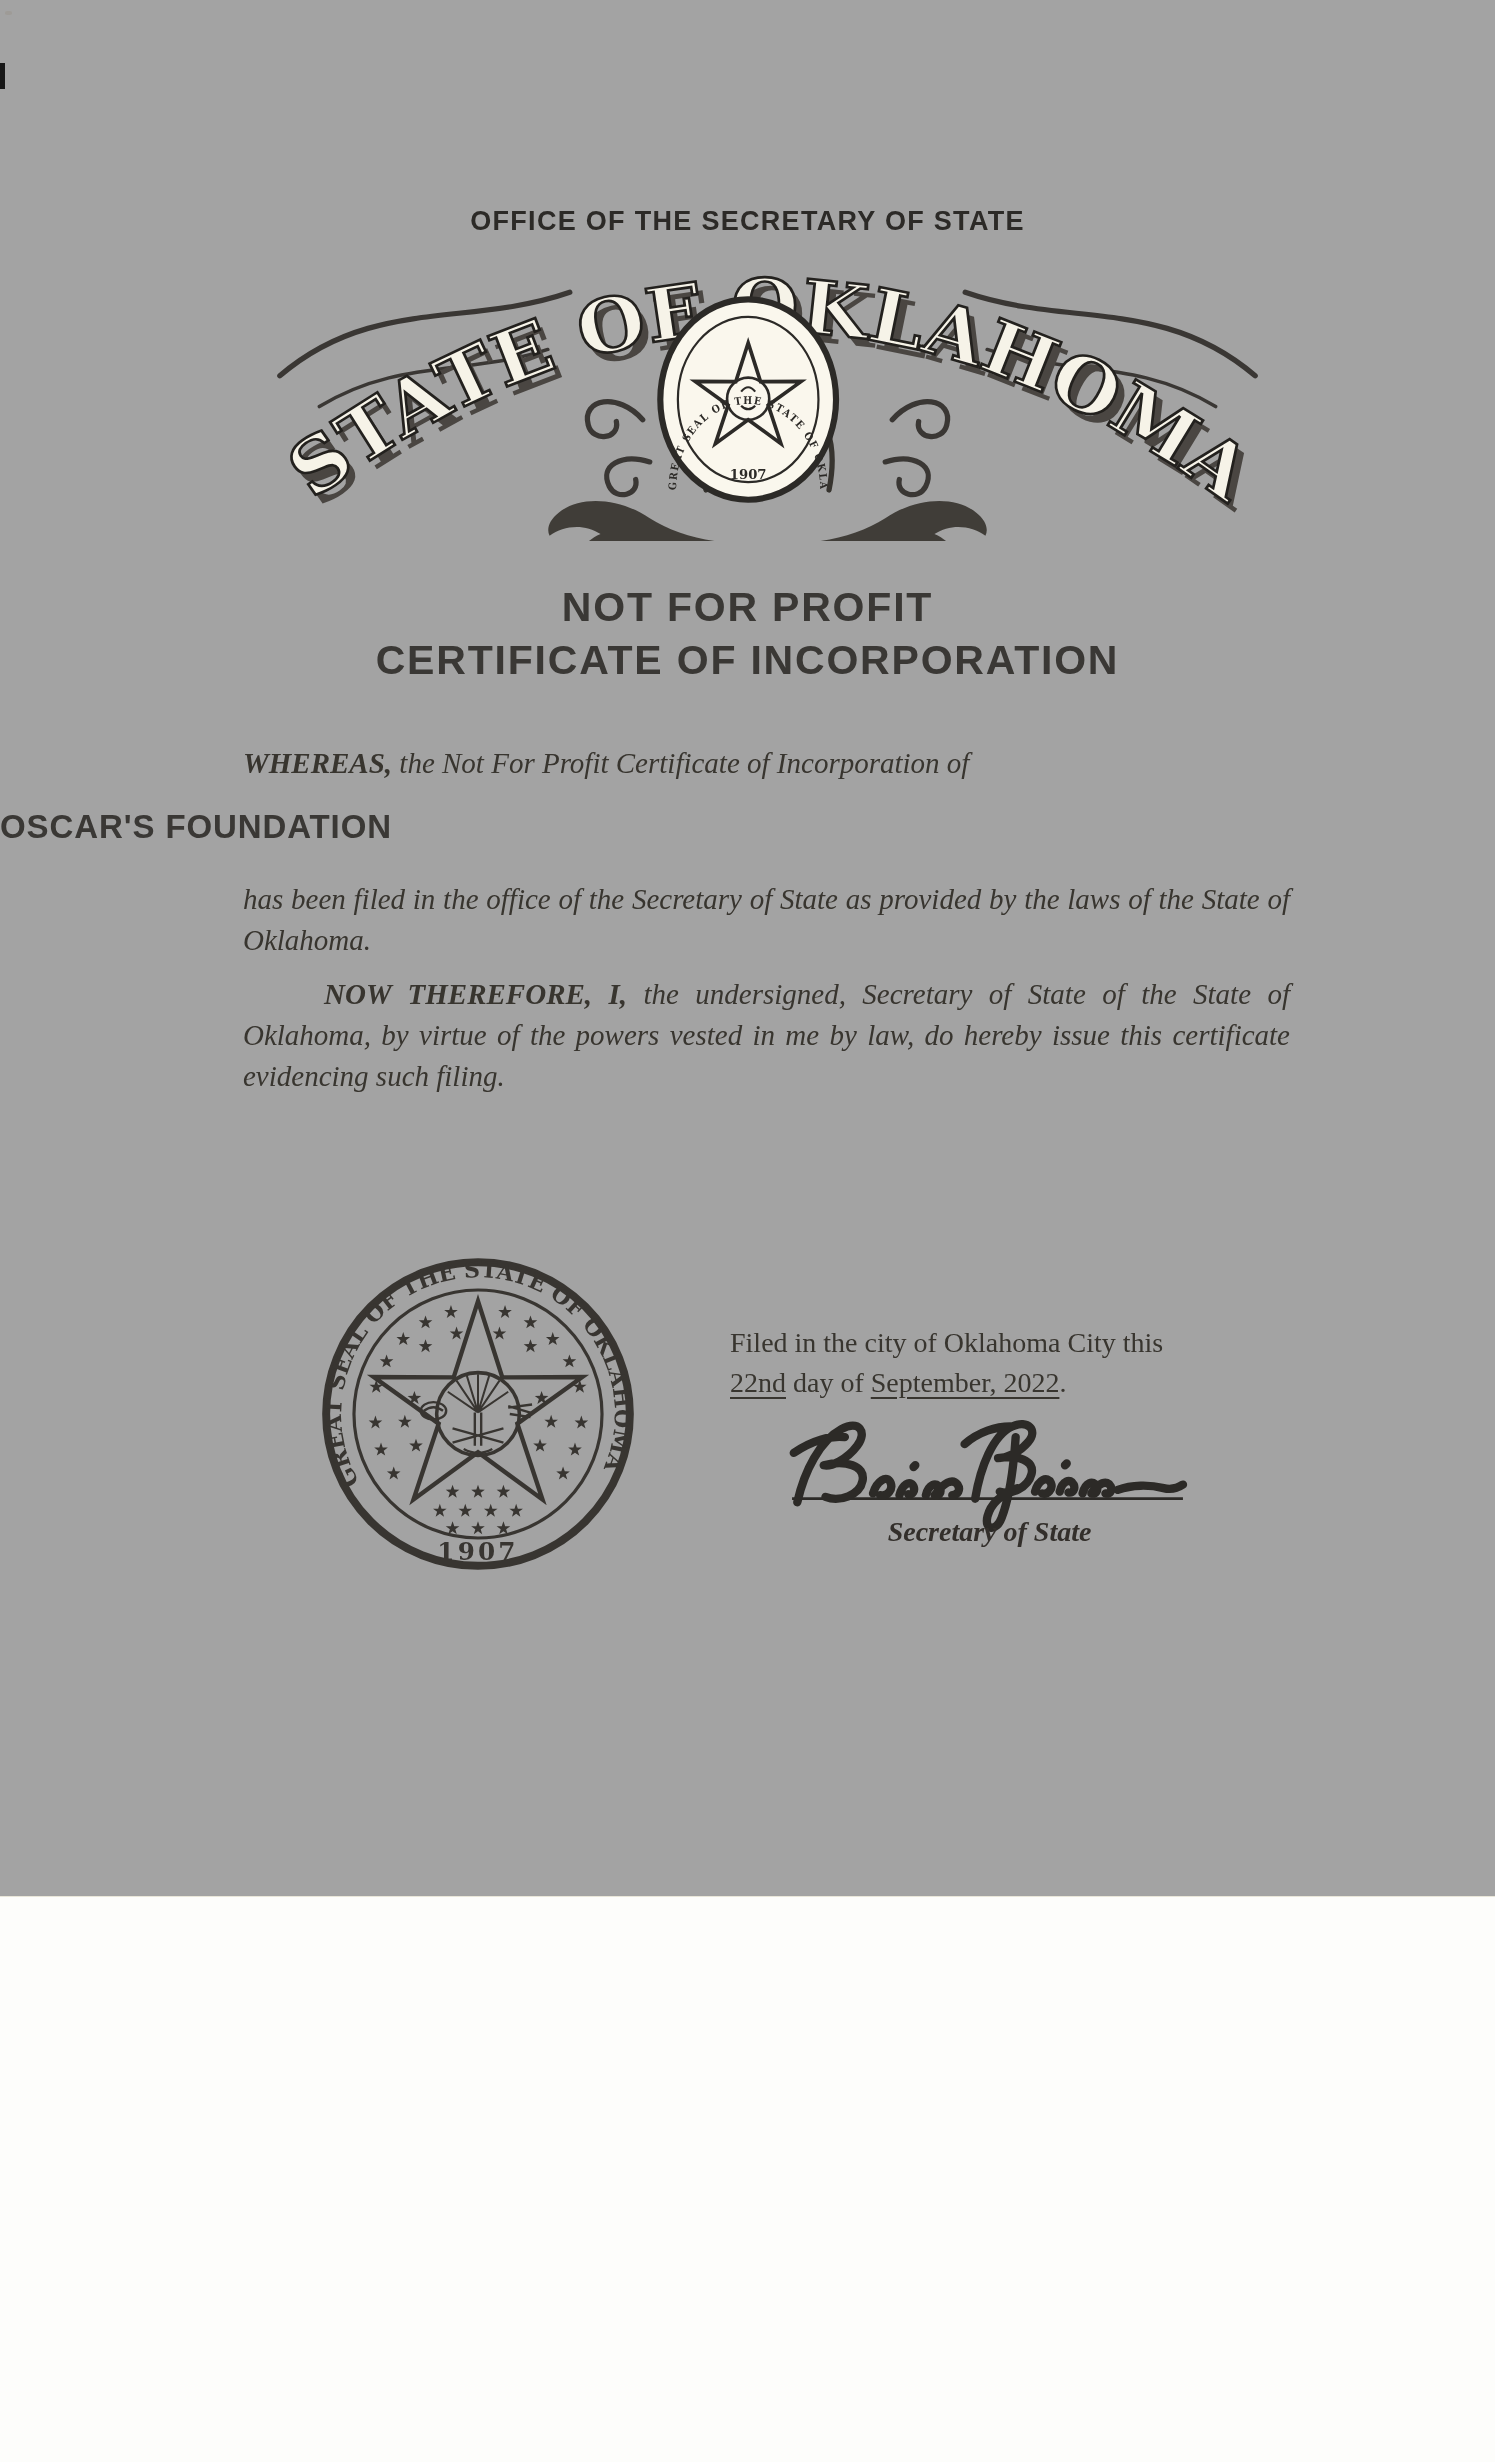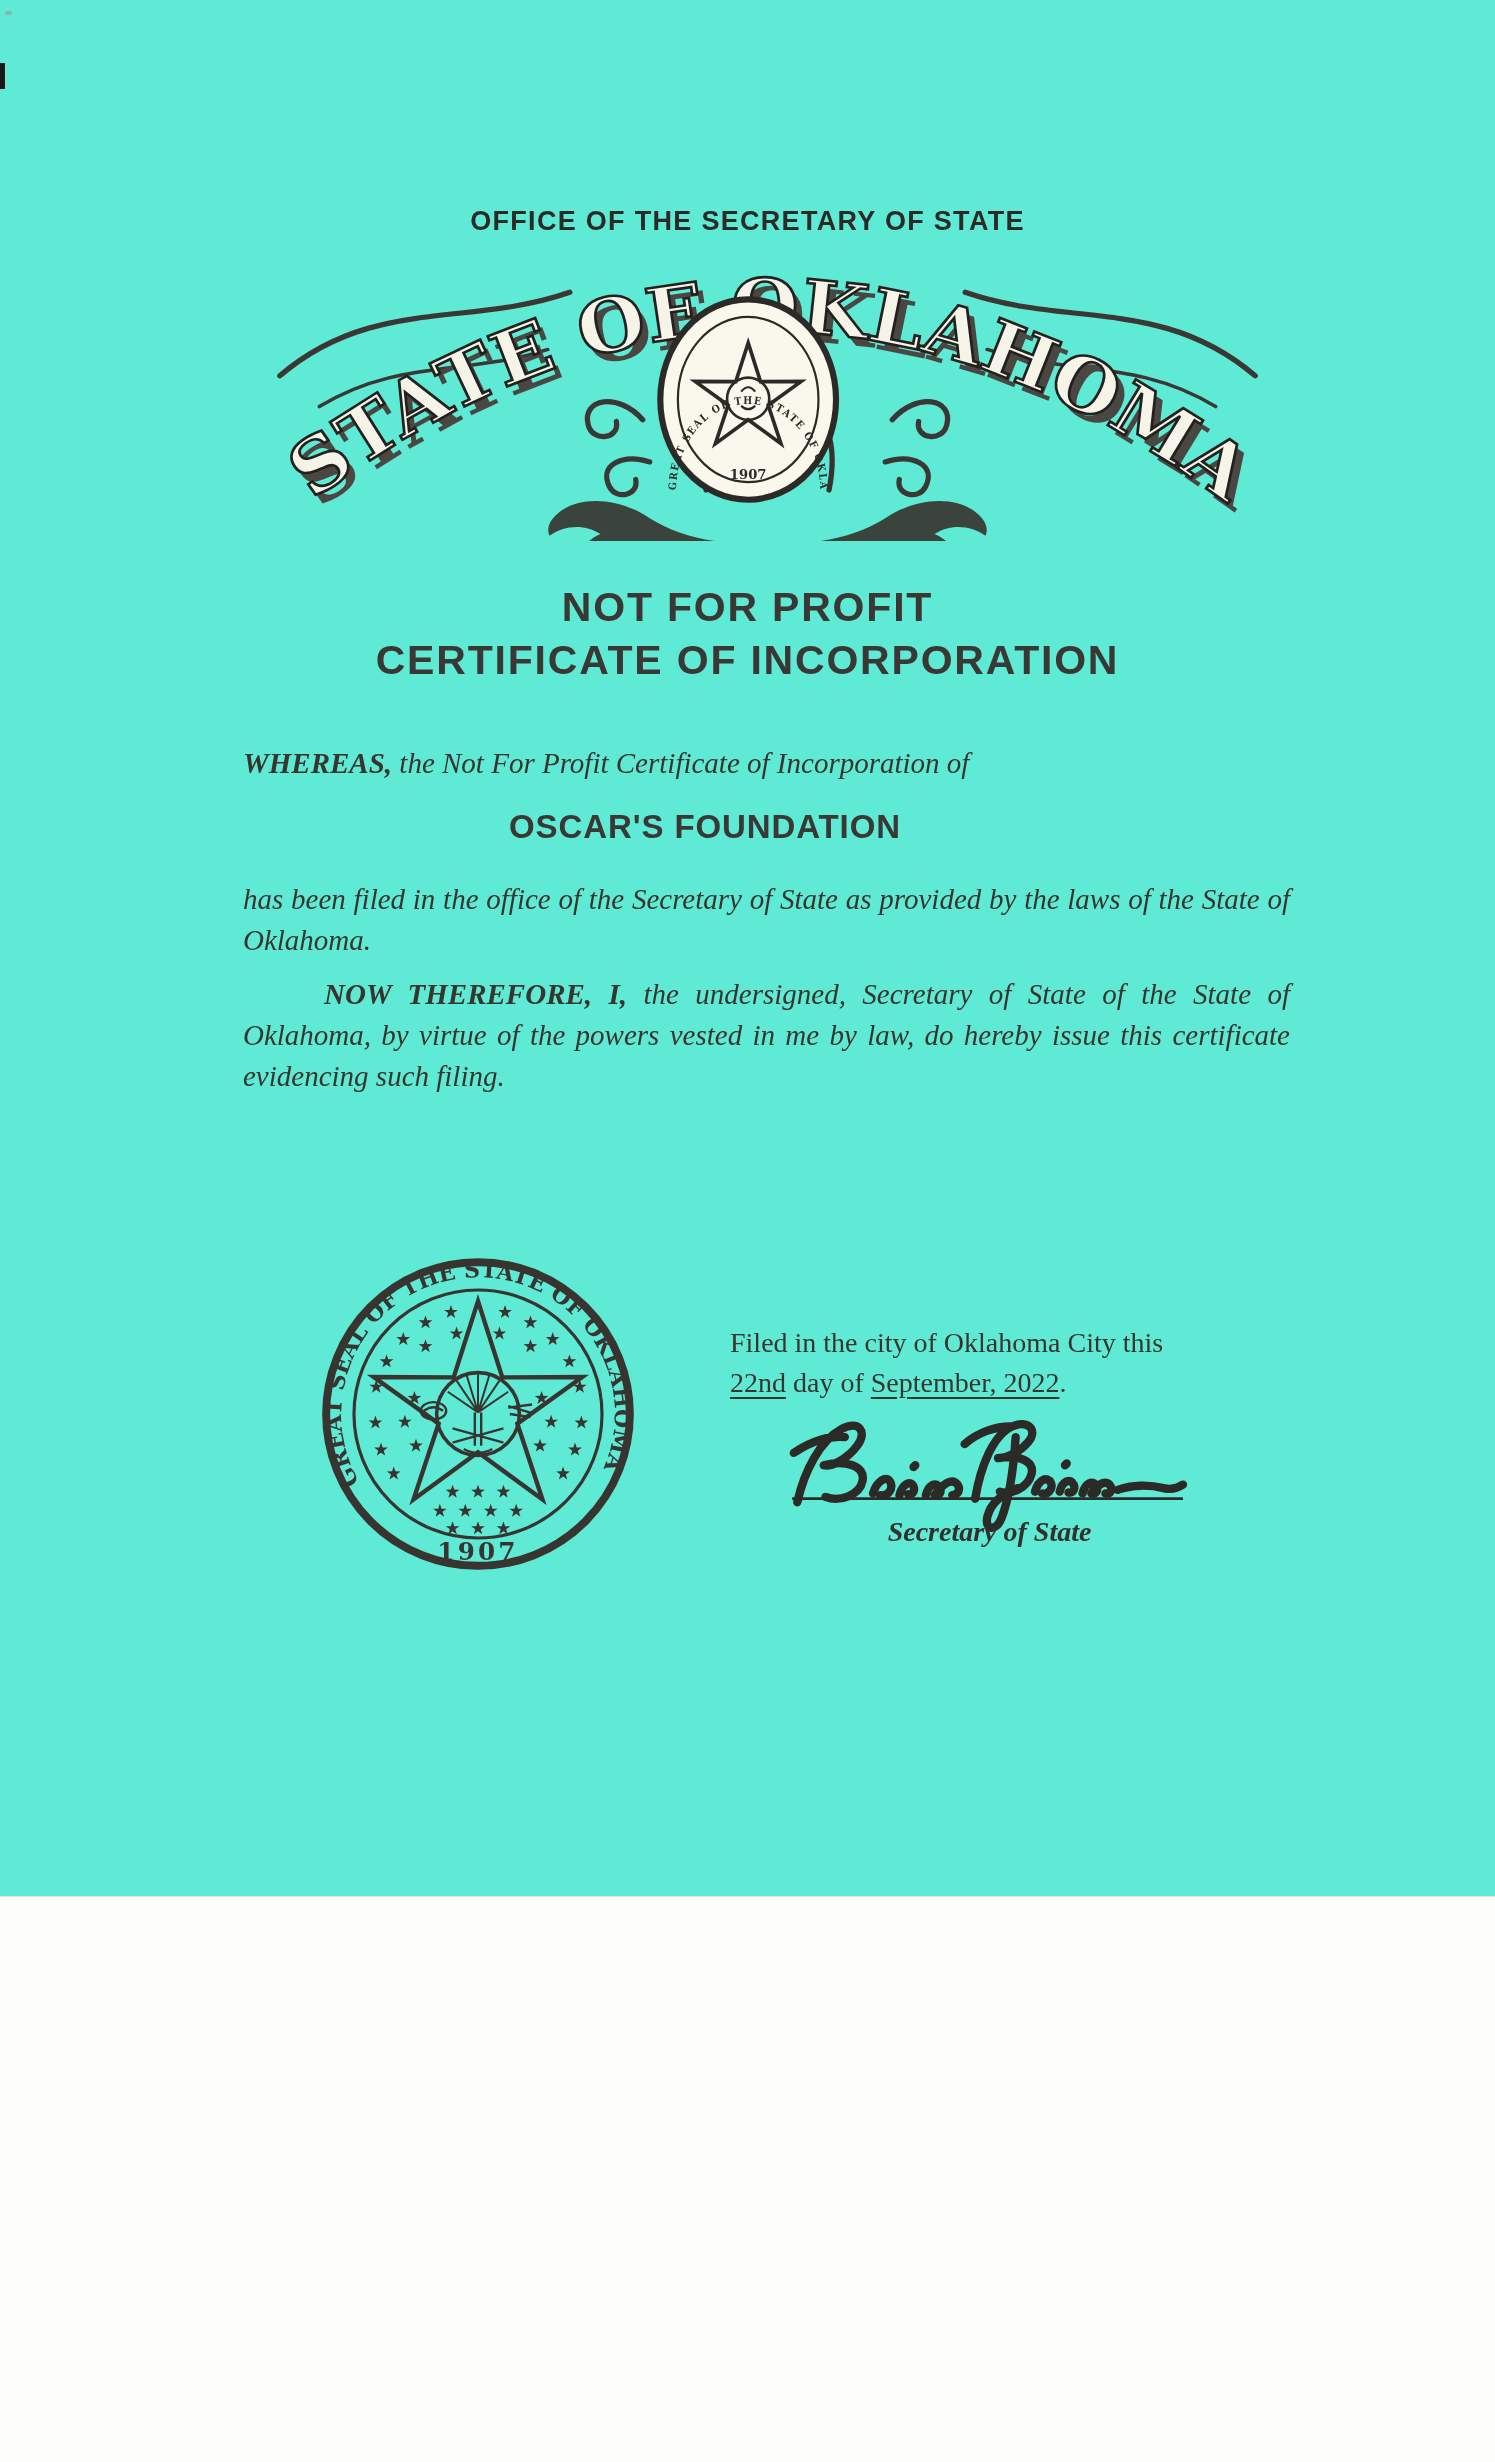--- a/index.html
+++ b/index.html
@@ -5,21 +5,21 @@
   html,body{margin:0;padding:0;}
   body{
     width:1495px;height:2462px;
     background:#fdfdfb;
     position:relative;
     overflow:hidden;
     font-family:"Liberation Serif", serif;
   }
   .paper{
     position:absolute;left:0;top:0;width:1495px;height:1896px;
-    background:#5eead4;
+    background:#a3a3a3;
     border-bottom:1.8px solid #e9e6d9;
   }
   .abs{position:absolute;}
   .edge-mark{left:0;top:63px;width:5.3px;height:26px;background:#171717;}
   .speck{left:5.3px;top:10.6px;width:7px;height:4.4px;background:#9a968e;opacity:.55;border-radius:1.8px;}
 
   .office-line{
     left:0;top:206px;width:1495px;
     text-align:center;
     font-family:"Liberation Sans", sans-serif;
@@ -40,21 +40,21 @@
     left:227px;width:1047px;
     font-style:italic;font-size:29px;line-height:41px;
     color:#38352f;
     margin-left:16px;
   }
   .justify{text-align:justify;text-align-last:left;}
   .indent{text-indent:81px;}
   .bold{font-weight:700;}
 
   .entity{
-    left:0;top:808px;width:1410px;text-align:center;
+    left:0;top:808px;width:1410px;
     font-family:"Liberation Sans", sans-serif;
     font-weight:700;font-size:33px;letter-spacing:0.9px;color:#3a3835;
   }
 
   .whereas{top:743px;}
   .hasfiled{top:879px;}
   .nowtherefore{top:974px;}
   .testimony{top:1105px;}
 
   .sealsvg{left:319px;top:1255px;}

